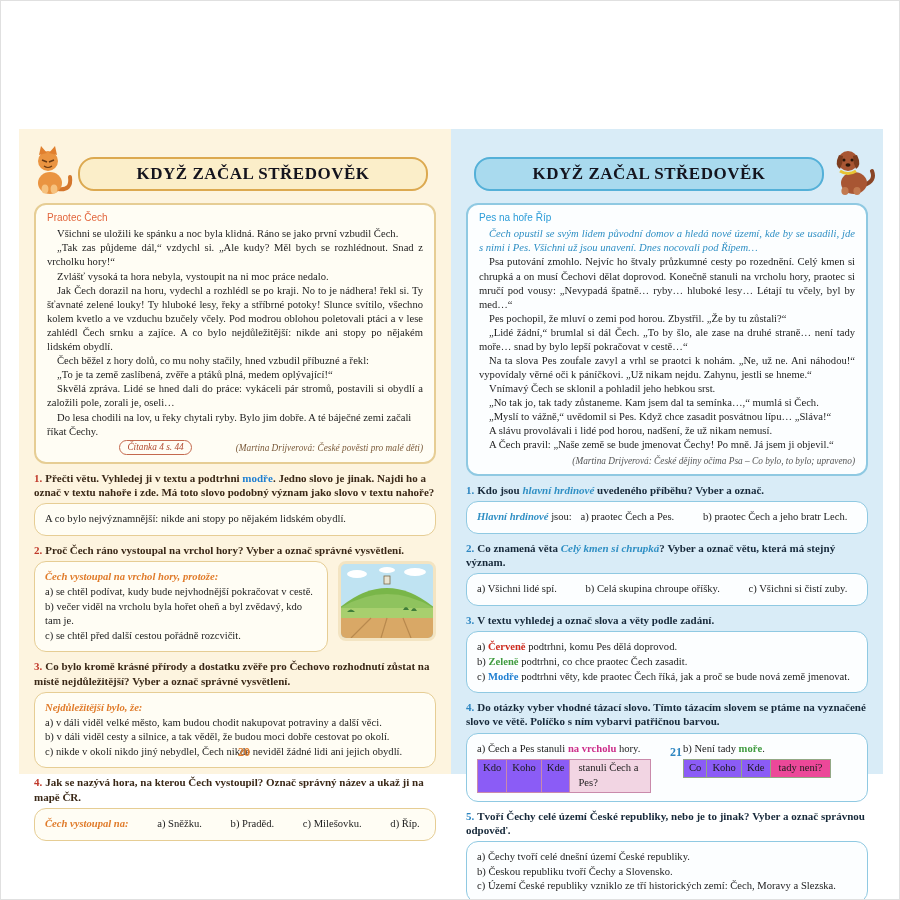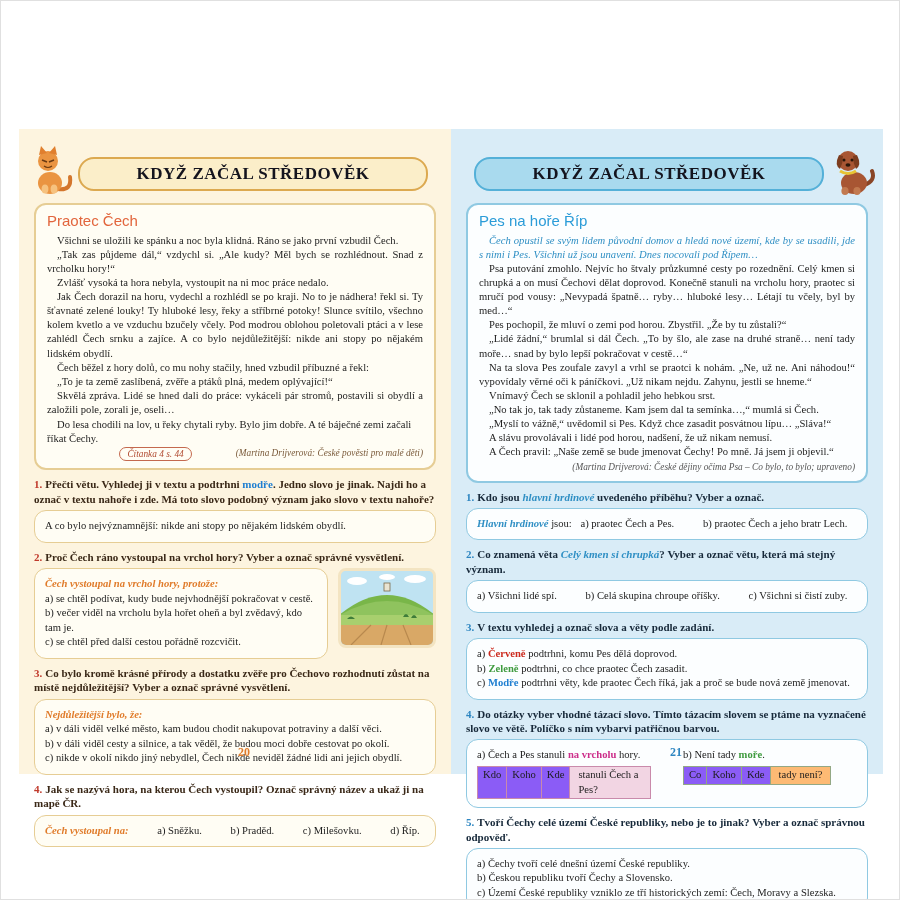--- a/index.html
+++ b/index.html
@@ -27,26 +27,26 @@
   .mascot-cat{left:-6px;}
   .mascot-dog{right:-8px;}
 
   
   .story{
     border-radius:12px;padding:6px 11px 7px 11px;
     font-size:10.6px;line-height:1.33;color:#1c1c1c;
   }
   .story-l{background:#fffdf4;border:2px solid #e6cd94;}
   .story-r{background:#fcfeff;border:2px solid #8fc9e2;}
-  .story-title{font-family:"Liberation Sans", sans-serif;font-size:15px;margin:0 0 3px 0;}
+  .story-title{font-family:"Liberation Sans", sans-serif;font-size:10px;margin:0 0 3px 0;}
   .story-title-l{color:#e2653c;}
   .story-title-r{color:#2b9cd8;}
   .story p{margin:0;text-indent:10px;text-align:justify;}
   .intro{font-style:italic;color:#2f8fc4;}
-  .src-row{display:flex;align-items:flex-start;gap:8px;margin-top:1px;}
+  .src-row{display:flex;align-items:flex-end;gap:8px;margin-top:1px;}
   .badge{
     border:1px solid #c4694e;border-radius:9px;padding:0 7px;
     font-style:italic;font-size:9.3px;color:#b0492f;white-space:nowrap;
   }
   .source{font-style:italic;font-size:9.3px;color:#7a5a3a;white-space:nowrap;}
   .source-r{font-style:italic;font-size:9.3px;color:#555;text-align:right;display:block;margin-top:2px;}
 
   
   .q{margin-top:7px;font-weight:bold;font-size:11px;line-height:1.3;}
   .q-l{color:#3a2817;}
@@ -78,21 +78,21 @@
   
   .q4grid{display:flex;gap:32px;}
   .q4col{flex:1;}
   .q4sent{margin-bottom:3px;}
   .mini{display:flex;font-size:10.6px;margin-top:2px;}
   .mini .cell{border:1px solid;background:#8b5cf6;padding:1px 5px;margin-right:-1px;}
   .mini-pink .cell{border-color:#c98aab;}
   .mini-green .cell{border-color:#93a885;}
   .mini .tail{padding:1px 8px;border:1px solid;}
   .mini-pink .tail{background:#f2d5e3;border-color:#c98aab;}
-  .mini-green .tail{background:#fdba74;border-color:#93a885;}
+  .mini-green .tail{background:#ec4899;border-color:#93a885;}
 
   .pagenum{position:absolute;bottom:14px;left:18px;right:0;text-align:center;font-weight:bold;font-size:12px;}
   .pagenum-l{color:#e07b2a;}
   .pagenum-r{color:#2e86c1;}
 </style>
 </head>
 <body>
 
 <div class="spread">
 

